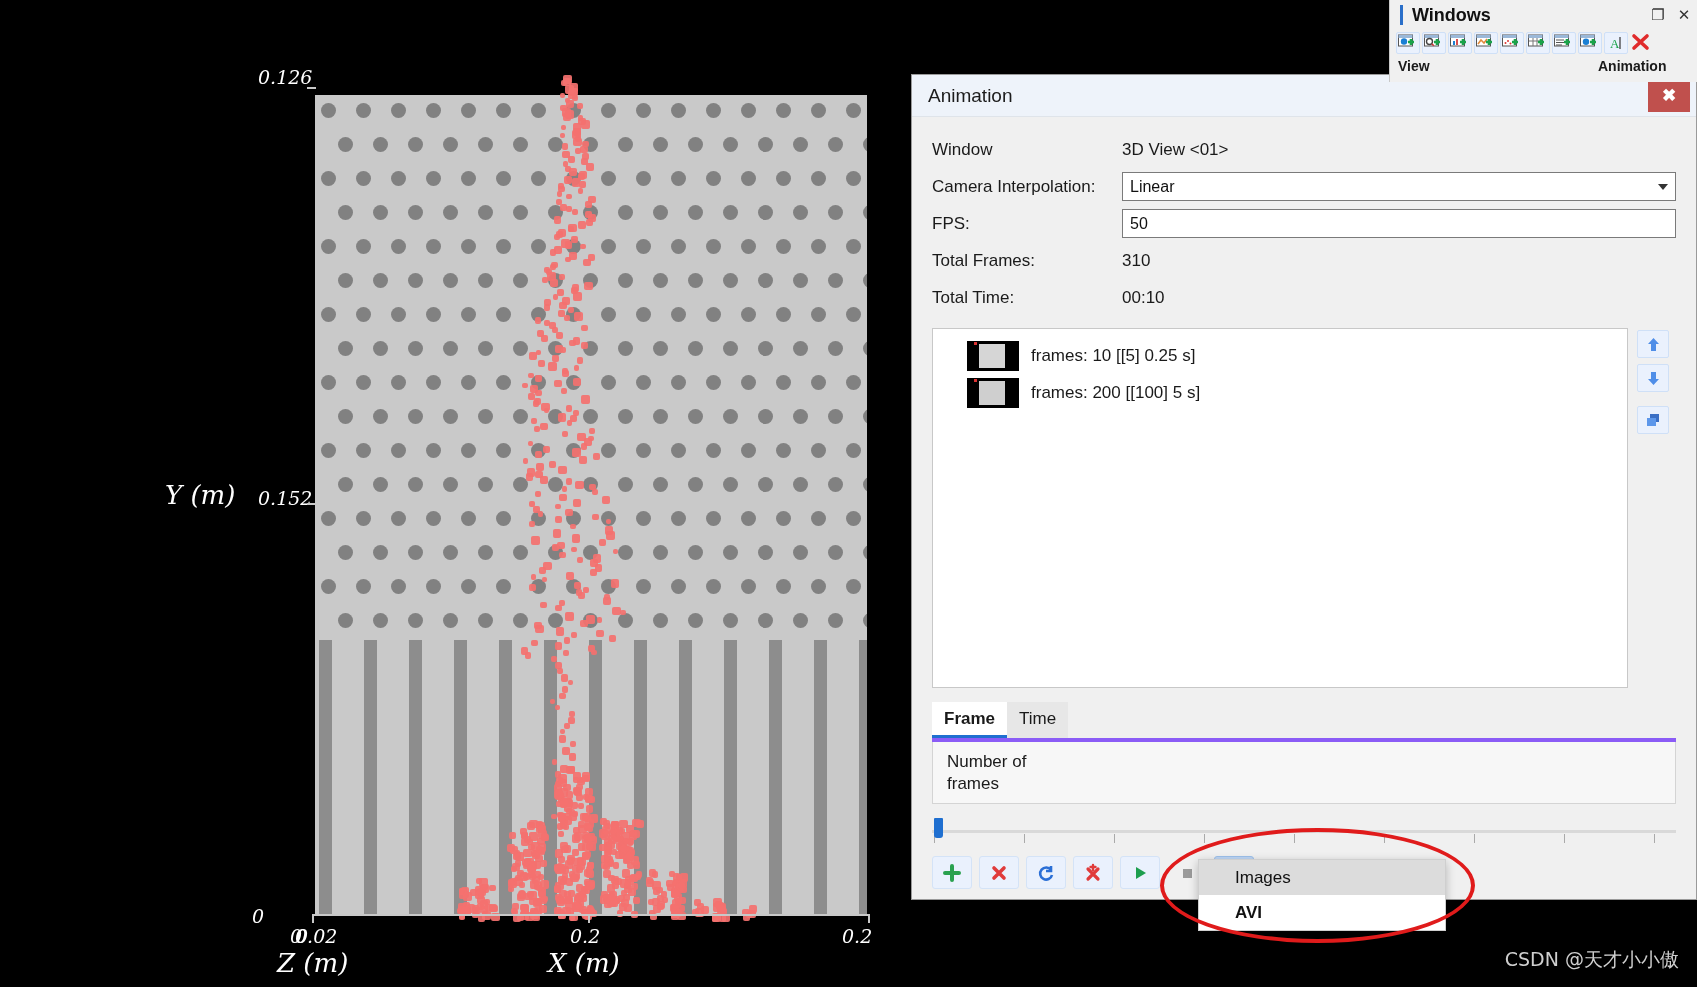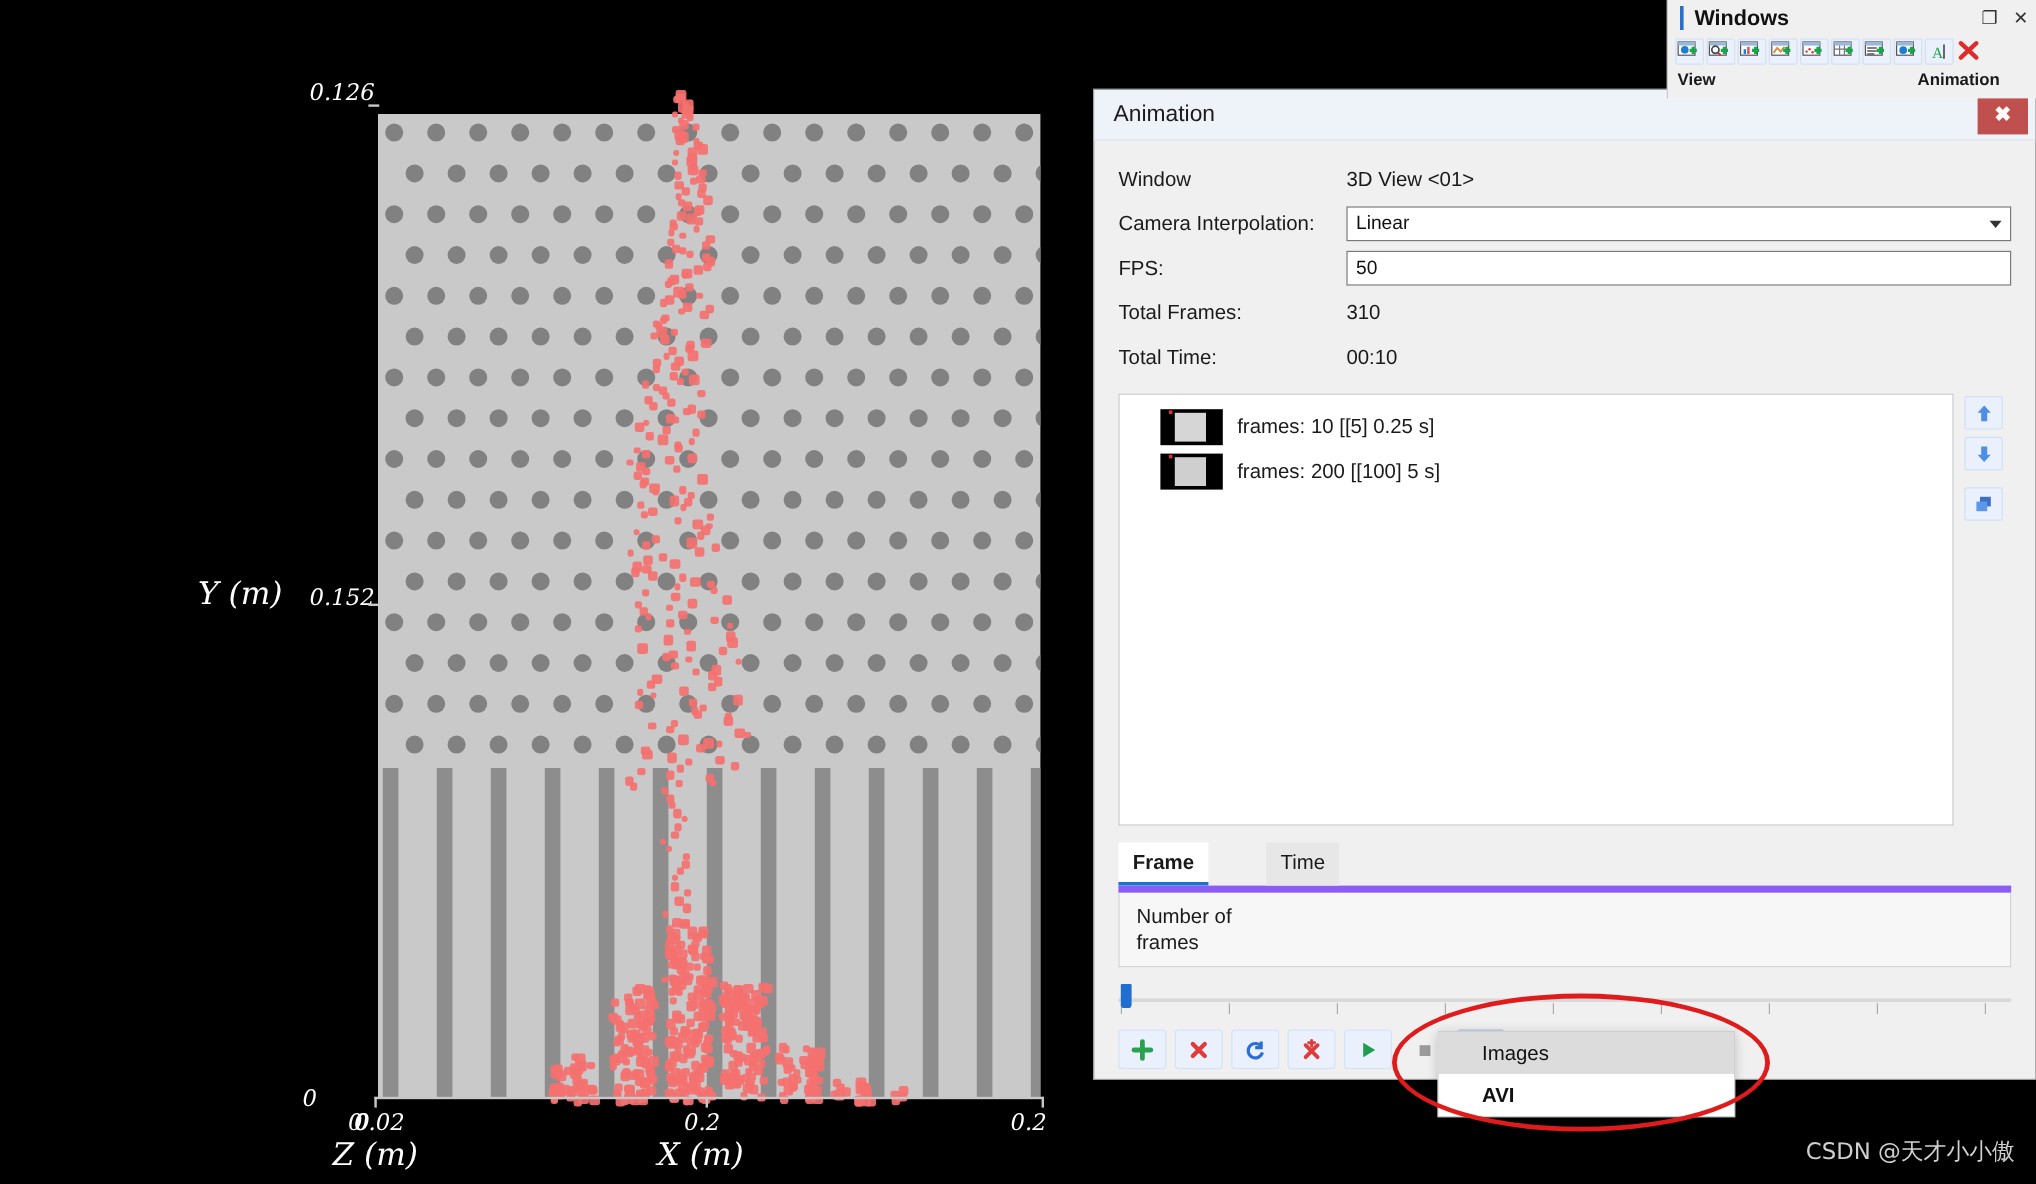--- a/index.html
+++ b/index.html
@@ -94,21 +94,21 @@
   .frame-label { font-size: 17px; color: #1a1a1a; }
 
   #frames-side { width: 48px; padding-left: 9px; padding-top: 2px; }
   .side-btn {
     width: 32px; height: 28px; background: #eaf1fd; border: 1px solid #cfe0f7;
     margin-bottom: 6px; display: flex; align-items: center; justify-content: center;
     cursor: pointer; border-radius: 2px;
   }
 
   
-  #tabstrip { display: flex; margin-top: 14px; border-bottom: 6px solid #8b5cf6; gap: 48px; }
+  #tabstrip { display: flex; margin-top: 14px; border-bottom: 4px solid #8b5cf6; }
   .tab {
     padding: 7px 12px 6px 12px; font-size: 17px; cursor: pointer; color: #1a1a1a;
   }
   .tab.active { font-weight: bold; background: #fff; border-bottom: 3px solid #1f6fd0; }
   .tab.inactive { background: #e7e7e7; }
   #tab-panel {
     border: 1px solid #d4d4d4; border-top: none; background: #f7f7f7;
     padding: 12px 14px; display: flex; align-items: center; height: 62px;
   }
   .panel-label { width: 112px; font-size: 17px; color: #1a1a1a; line-height: 1.25; }

